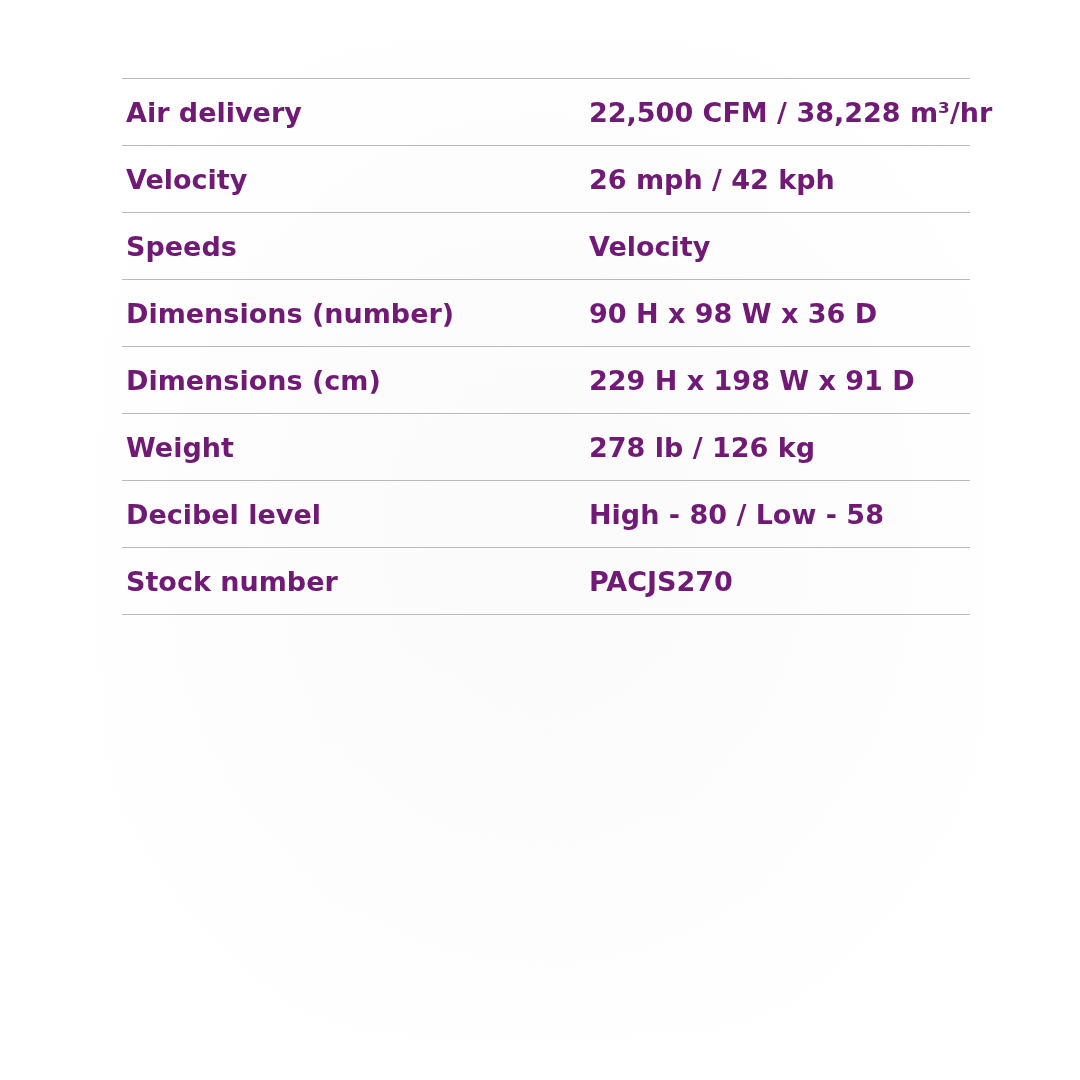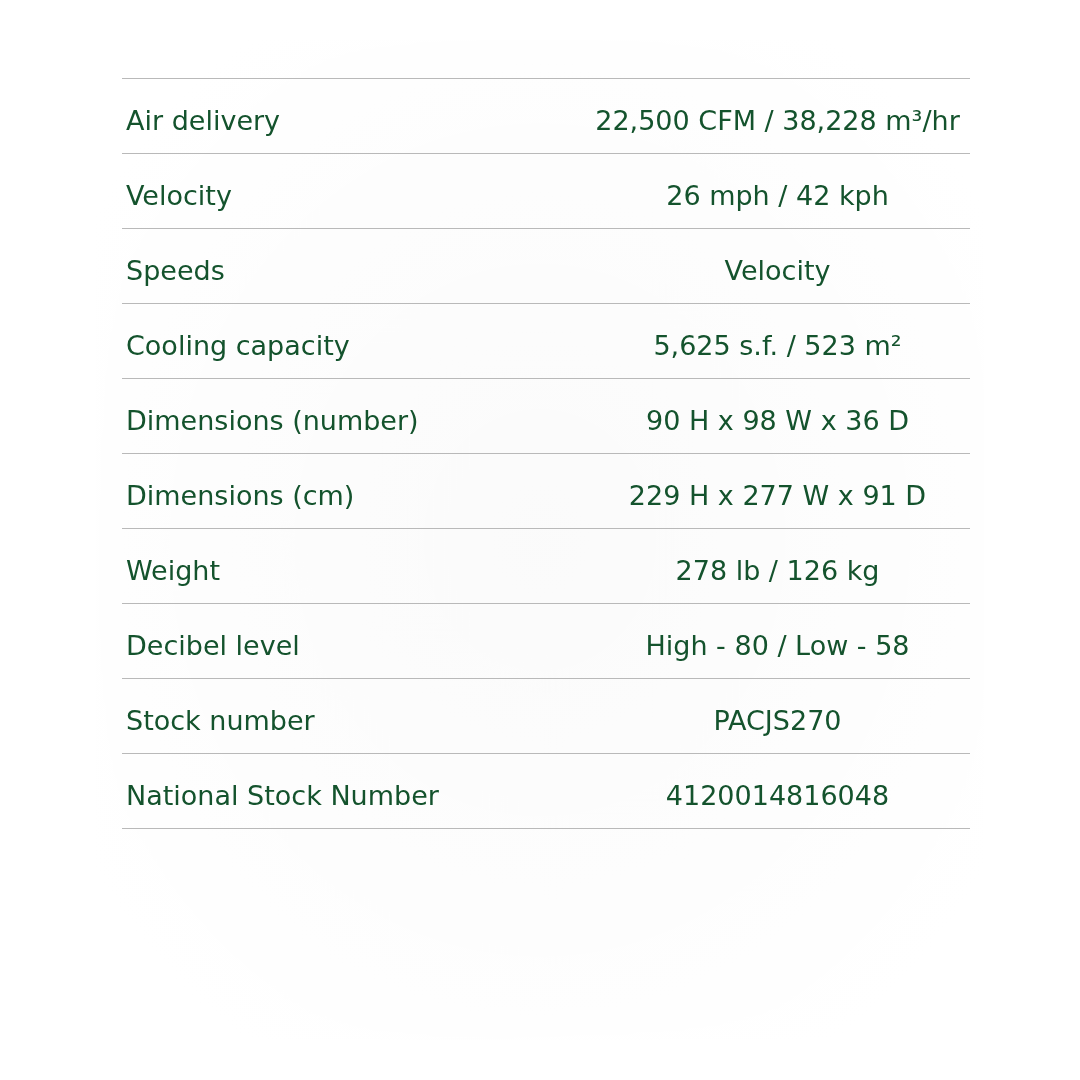--- a/index.html
+++ b/index.html
@@ -57,30 +57,30 @@
     border-collapse: collapse;
     table-layout: fixed;
   }
   table.spec tr {
     border-bottom: 1px solid #b9b9b9;
   }
   table.spec tr:first-child {
     border-top: 1px solid #b9b9b9;
   }
   table.spec td {
-    padding: 26px 4px 17px 4px;
+    padding: 18px 4px 17px 4px;
     font-size: 27px;
     line-height: 1.15;
-    color: #14532d;
-    font-weight: 400;
+    color: #701a75;
+    font-weight: 700;
     white-space: nowrap;
     overflow: visible;
   }
   td.label { width: 455px; color: #595959; }
-  td.value { color: #5e5e5e; text-align: center; }
+  td.value { color: #5e5e5e; }
 </style>
 </head>
 <body>
 
 <div class="backdrop">
   <div class="blob b1"></div>
   <div class="blob b2"></div>
   <div class="blob b3"></div>
   <div class="blob b4"></div>
   <div class="blob b5"></div>
@@ -97,42 +97,34 @@
         </tr>
         <tr>
           <td class="label">Velocity</td>
           <td class="value">26 mph / 42 kph</td>
         </tr>
         <tr>
           <td class="label">Speeds</td>
           <td class="value">Velocity</td>
         </tr>
         <tr>
-          <td class="label">Cooling capacity</td>
-          <td class="value">5,625 s.f. / 523 m²</td>
-        </tr>
-        <tr>
           <td class="label">Dimensions (number)</td>
           <td class="value">90 H x 98 W x 36 D</td>
         </tr>
         <tr>
           <td class="label">Dimensions (cm)</td>
-          <td class="value">229 H x 277 W x 91 D</td>
+          <td class="value">229 H x 198 W x 91 D</td>
         </tr>
         <tr>
           <td class="label">Weight</td>
           <td class="value">278 lb / 126 kg</td>
         </tr>
         <tr>
           <td class="label">Decibel level</td>
           <td class="value">High - 80 / Low - 58</td>
         </tr>
         <tr>
           <td class="label">Stock number</td>
           <td class="value">PACJS270</td>
         </tr>
-        <tr>
-          <td class="label">National Stock Number</td>
-          <td class="value">4120014816048</td>
-        </tr>
       </tbody>
   </table>
 </div>
 
 </body></html>

